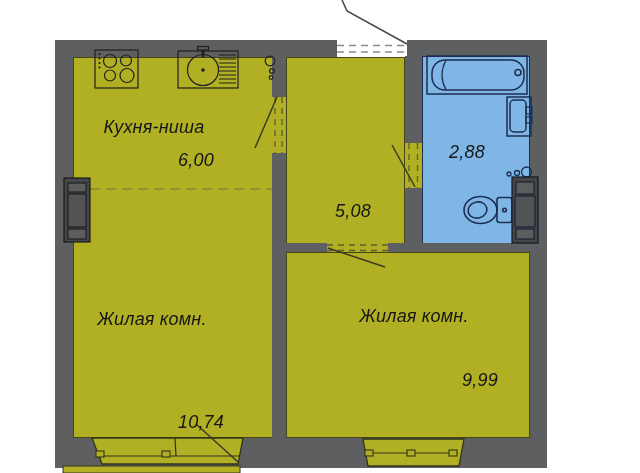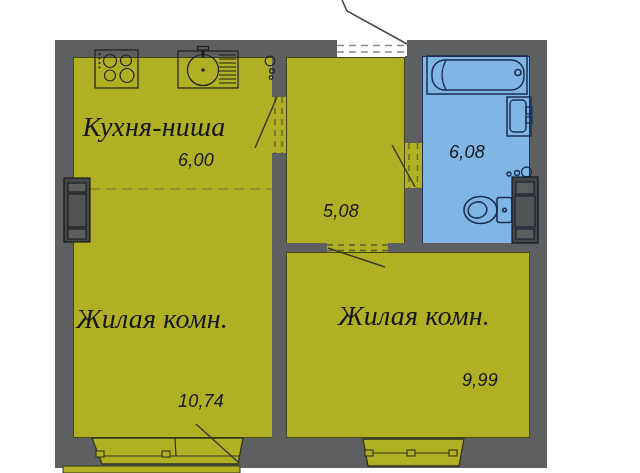--- a/index.html
+++ b/index.html
@@ -7,21 +7,21 @@
         font-family:"Liberation Sans", sans-serif;}
   .abs{position:absolute;box-sizing:border-box;}
   .wall{background:#5e5f61;}
   .room{background:#b1b025;border:1px solid rgba(35,35,15,.75);}
   .patch{background:#b1b025;}
   .bath{background:#7fb6e6;border:1px solid #1c2e52;}
   .gapwhite{background:#ffffff;}
   svg.overlay{position:absolute;left:0;top:0;z-index:40;pointer-events:none;}
   .lbl{position:absolute;z-index:50;transform:translate(-50%,-50%);
        font-style:italic;color:#161616;white-space:nowrap;letter-spacing:.2px;}
-  .lbl.name{font-size:28px;font-family:Liberation Serif, serif;}
+  .lbl.name{font-size:18px;}
   .lbl.num{font-size:18px;}
 </style>
 </head>
 <body>
 
 <div class="plan">
 
   <div class="abs wall" style="left:55px;top:40px;width:282px;height:17px;z-index:10"></div>
   <div class="abs wall" style="left:407px;top:40px;width:140px;height:17px;z-index:10"></div>
   <div class="abs wall" style="left:55px;top:40px;width:18px;height:428px;z-index:10"></div>
@@ -168,23 +168,23 @@
       <rect x="407" y="450" width="8" height="6" fill="#b1b025" stroke="#33331a" stroke-width="1.1"></rect>
       <rect x="449" y="450" width="8" height="6" fill="#b1b025" stroke="#33331a" stroke-width="1.1"></rect>
     </g>
 
     <rect x="63" y="466" width="177" height="7" fill="#b1b025" stroke="#33331a" stroke-width="1"></rect>
   </svg>
 
   <div class="lbl name" style="left:154px;top:127px">Кухня-ниша</div>
   <div class="lbl num" style="left:196px;top:160px">6,00</div>
 
-  <div class="lbl num" style="left:341px;top:211px">5,08</div>
+  <div class="lbl num" style="left:353px;top:211px">5,08</div>
 
-  <div class="lbl num" style="left:467px;top:152px">6,08</div>
+  <div class="lbl num" style="left:467px;top:152px">2,88</div>
 
   <div class="lbl name" style="left:152px;top:319px">Жилая комн.</div>
-  <div class="lbl num" style="left:201px;top:401px">10,74</div>
+  <div class="lbl num" style="left:201px;top:422px">10,74</div>
 
   <div class="lbl name" style="left:414px;top:316px">Жилая комн.</div>
   <div class="lbl num" style="left:480px;top:380px">9,99</div>
 
 </div>
 
 </body></html>

